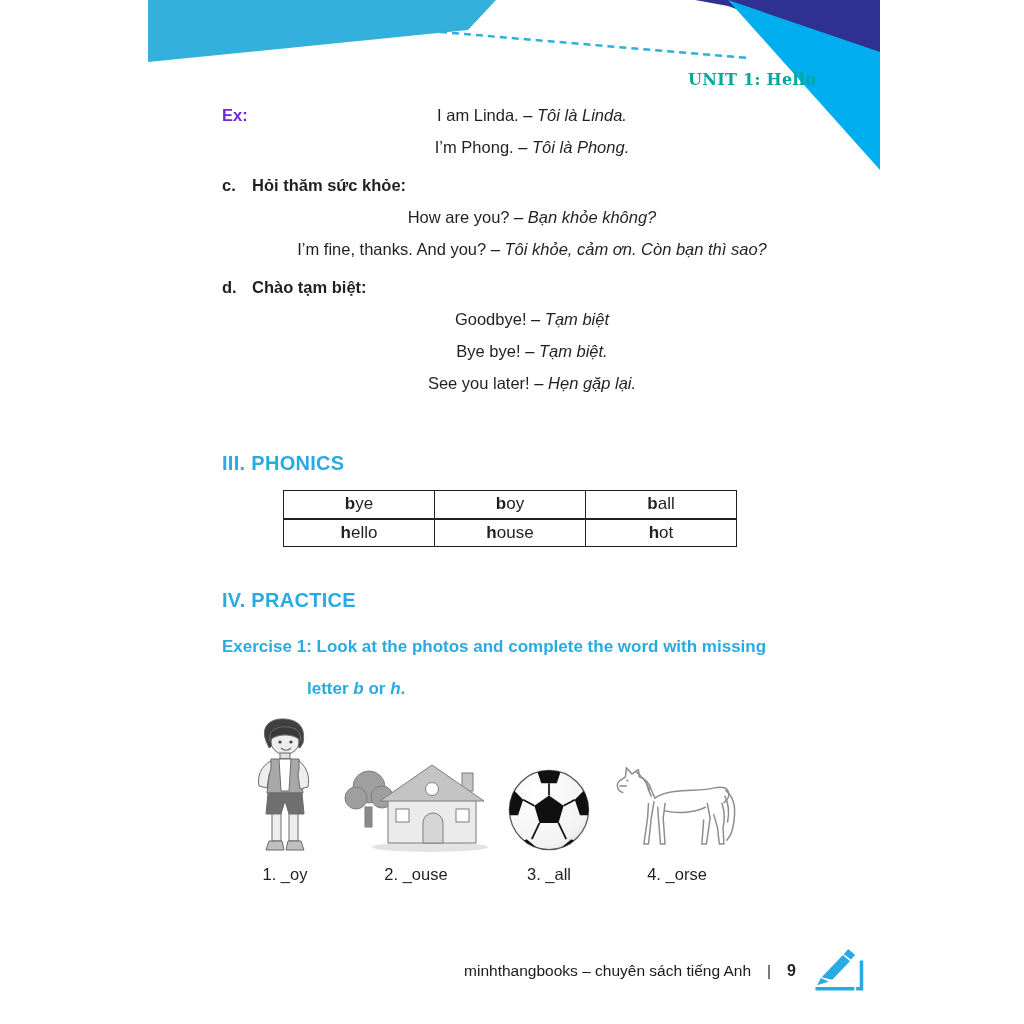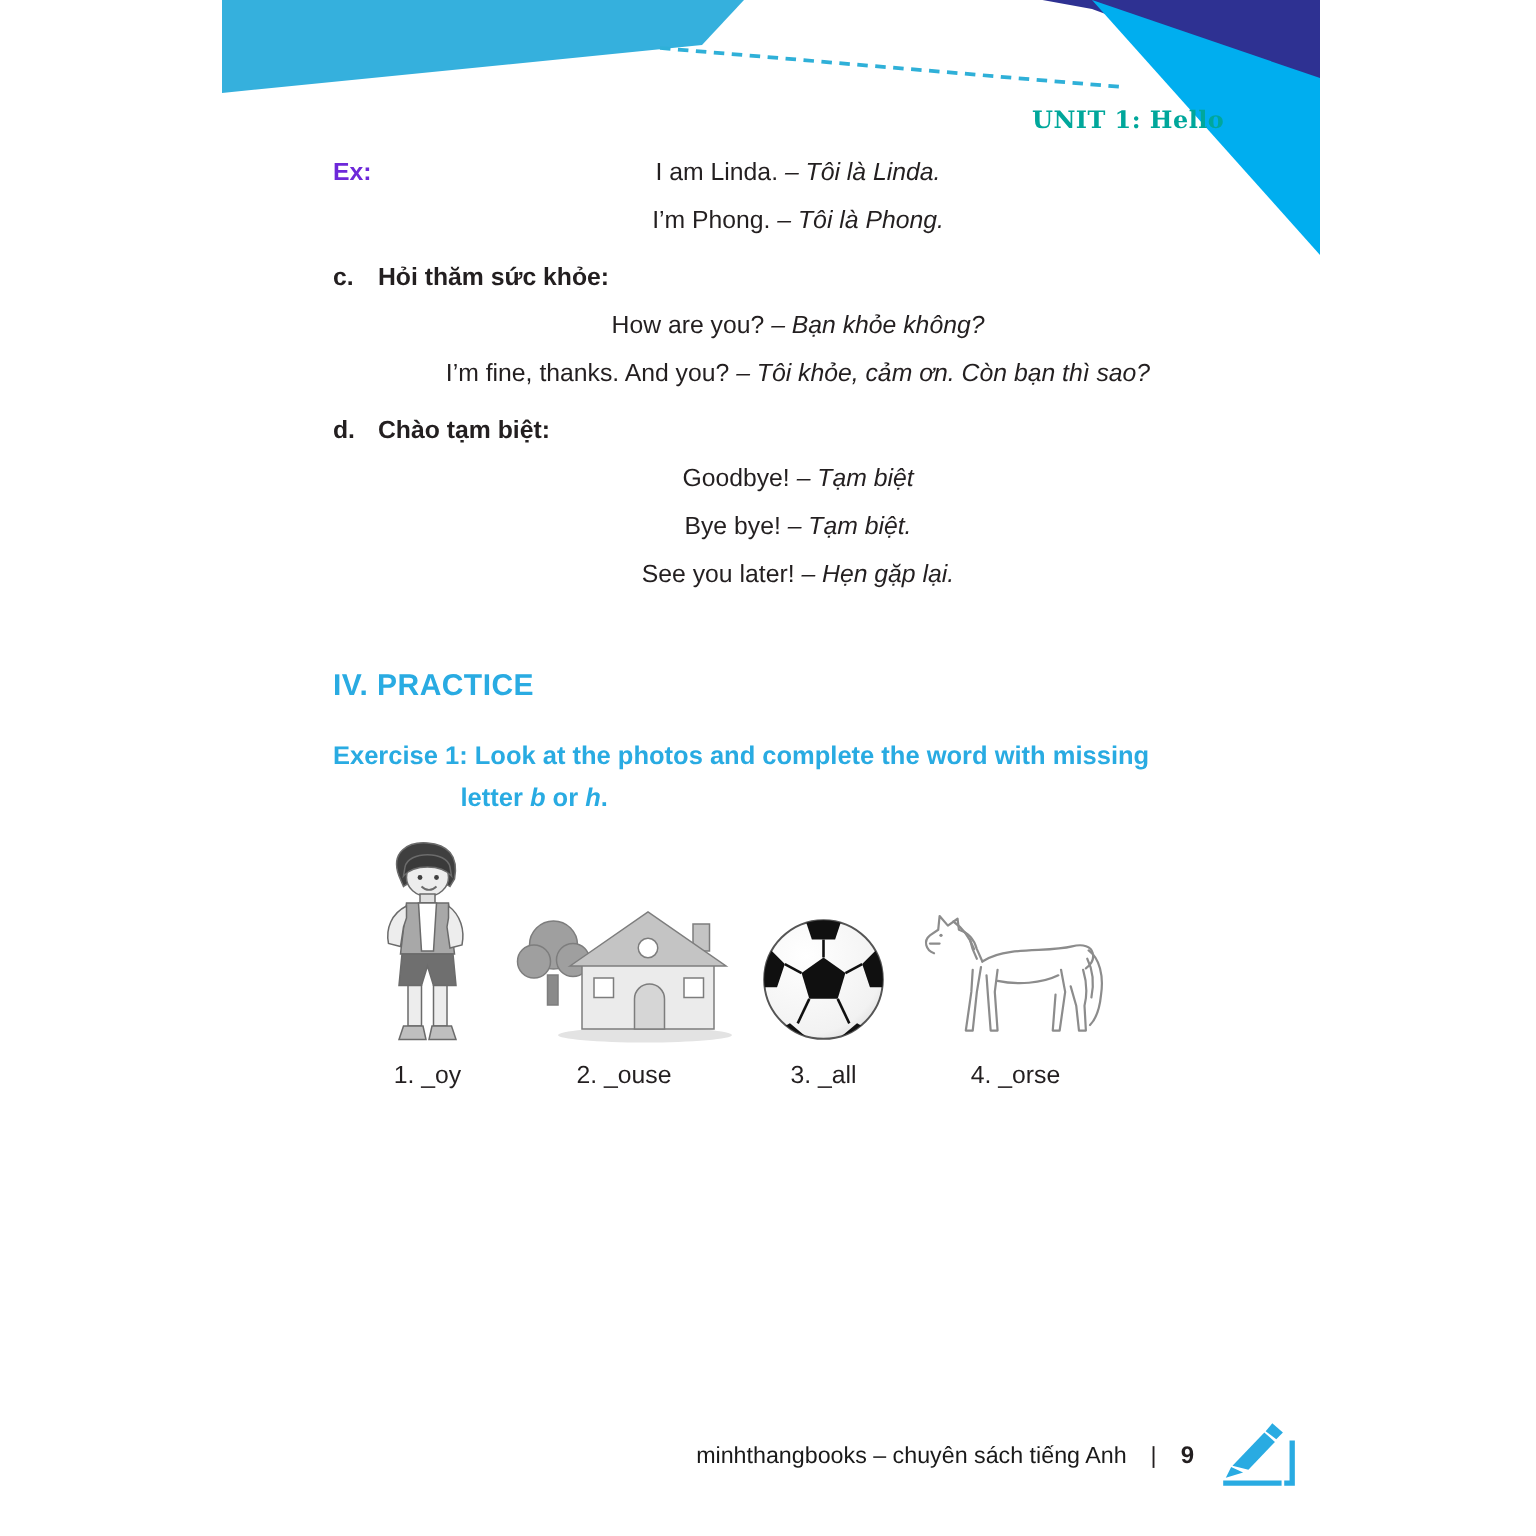--- a/index.html
+++ b/index.html
@@ -25,21 +25,21 @@
   .sec-heading { color:#29abe2; font-weight:700; font-size:20px; line-height:26px; letter-spacing:.3px; }
   .mt-phonics { margin-top:46px; }
   .mt-practice { margin-top:40px; }
   table.phonics-table { border-collapse:collapse; margin:14px 0 0 61px; }
   table.phonics-table td {
     border:1px solid #231f20; width:151px; height:28px;
     text-align:center; vertical-align:middle; font-size:17px;
   }
   table.phonics-table tr.r1 td { border-bottom-width:2px; }
   .ex-title { color:#29abe2; font-weight:700; font-size:17px; line-height:24px; margin-top:22px; white-space:nowrap; }
-  .ex-title.l2 { margin-top:4px; margin-left:85px; }
+  .ex-title.l2 { margin-top:18px; margin-left:85px; }
   .figures { display:flex; justify-content:flex-start; align-items:flex-end; width:552px; margin:16px 0 0 22px;gap:16px; }
   .fig { display:flex; flex-direction:column; align-items:center; }
   .fig .cap { margin-top:12px; font-size:16.5px; color:#231f20; }
   .footer {
     position:absolute; top:948px; left:0; right:0;
     display:flex; justify-content:flex-end; align-items:center;
     padding-right:150px; gap:14px;
   }
   .footer .ftext { font-size:15.5px; color:#1a1a1a; }
   .footer .fsep { font-size:15.5px; padding:0 2px; }
@@ -83,21 +83,36 @@
     <div class="row">
       <span class="lbl" style="margin-top:6px;">d.</span>
       <div class="lines">
         <p class="sec-title">Chào tạm biệt:</p>
         <p class="line"><span>Goodbye!</span> <span class="vi">– Tạm biệt</span></p>
         <p class="line"><span>Bye bye!</span> <span class="vi">– Tạm biệt.</span></p>
         <p class="line"><span>See you later!</span> <span class="vi">– Hẹn gặp lại.</span></p>
       </div>
     </div>
 
-
+    <h2 class="sec-heading mt-phonics">III. PHONICS</h2>
+
+    <table class="phonics-table">
+      <tbody>
+          <tr class="r1">
+        <td><b>b</b><span>ye</span></td>
+        <td><b>b</b><span>oy</span></td>
+        <td><b>b</b><span>all</span></td>
+      </tr>
+      <tr>
+        <td><b>h</b><span>ello</span></td>
+        <td><b>h</b><span>ouse</span></td>
+        <td><b>h</b><span>ot</span></td>
+      </tr>
+    </tbody>
+      </table>
 
     <h2 class="sec-heading mt-practice">IV. PRACTICE</h2>
 
     <p class="ex-title">Exercise 1: Look at the photos and complete the word with missing</p>
     <p class="ex-title l2"><span>letter </span><i>b</i><span> or </span><i>h</i><span>.</span></p>
 
     <div class="figures">
 
       <div class="fig">
         <svg viewBox="0 0 82 136" width="82" height="136">

